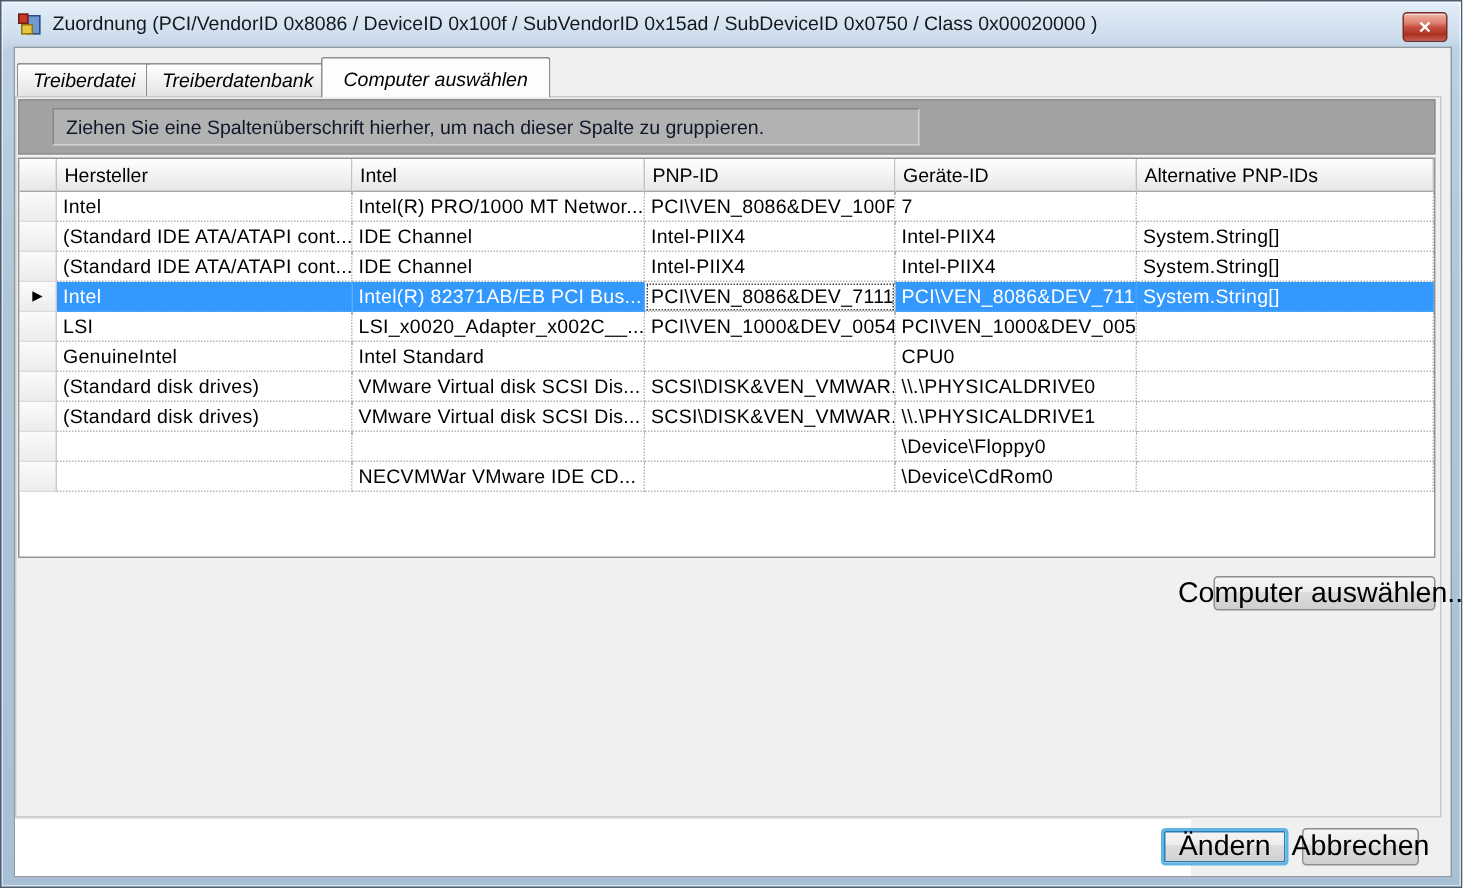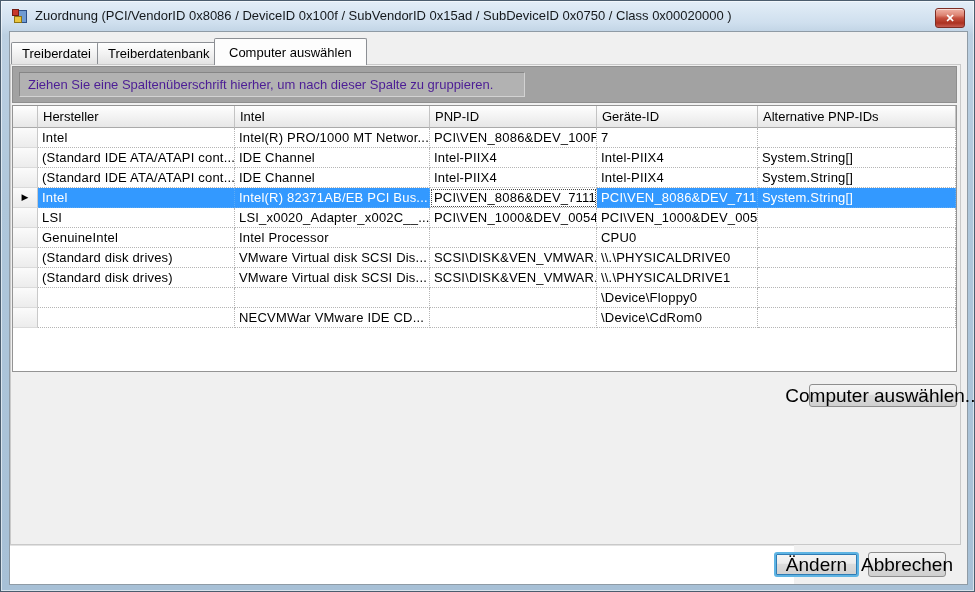--- a/index.html
+++ b/index.html
@@ -31,34 +31,34 @@
   }
 
   
   .client { position:absolute; left:8px; top:30px; width:959px; height:554px;
             background:#f0f0f0; border:1px solid #8f9ba5; }
 
   
   .tab { position:absolute; height:22px; top:10px; z-index:2;
          background:linear-gradient(#ffffff,#f1f1f1 55%,#e3e3e3);
          border:1px solid #8c8f94; border-bottom:none; border-radius:2px 2px 0 0;
-         display:flex; align-items:center; padding:0 10px; white-space:nowrap; cursor:default; }
+         display:flex; align-items:center; padding:0 10px; white-space:nowrap; cursor:default;font-style:italic; }
   .tab-1 { left:1px; }
   .tab-2 { left:87px; }
   .tab-active { left:204px; top:6px; height:27px; background:#fdfdfd; z-index:4; padding:0 14px; }
 
   .tab-page { position:absolute; left:0px; top:32px; width:951px; height:481px;
               background:#f0f0f0; border:1px solid #c9c9c9; z-index:1; }
 
   
   .group-bar { position:absolute; left:2px; top:34px; width:945px; height:37px;
                background:#a2a2a2; border:1px solid #8e8e8e; z-index:2; }
-  .group-hint { position:absolute; left:6px; top:5px; width:506px; height:25px;
+  .group-hint { position:absolute; left:22px; top:5px; width:578px; height:25px;
                 background:#b2b2b2; border:1px solid; border-color:#868686 #d2d2d2 #d2d2d2 #868686;
-                color:#4c1d95; display:flex; align-items:center; padding:0 8px;
+                color:#0f172a; display:flex; align-items:center; padding:0 8px;
                 white-space:nowrap; overflow:hidden; }
 
   
   .grid { position:absolute; left:2px; top:73px; width:945px; height:267px;
           background:#ffffff; border:1px solid #949494; overflow:hidden; z-index:2;text-align:center; }
   .grid-header { display:flex; height:22px; }
   .hcell { background:linear-gradient(#fefefe,#f4f4f4 45%,#e7e7e7);
            border-right:1px solid #c3c3c3; border-bottom:1px solid #aaaaaa;
            display:flex; align-items:center; padding:0 5px; white-space:nowrap; overflow:hidden; cursor:default; }
   .c-stub { width:25px; }
@@ -174,21 +174,21 @@
             <div class="row-header"></div>
             <div class="grid-cell c0">LSI</div>
             <div class="grid-cell c1">LSI_x0020_Adapter_x002C__...</div>
             <div class="grid-cell c2">PCI\VEN_1000&amp;DEV_0054...</div>
             <div class="grid-cell c3">PCI\VEN_1000&amp;DEV_005...</div>
             <div class="grid-cell c4"></div>
           </div>
           <div class="grid-row">
             <div class="row-header"></div>
             <div class="grid-cell c0">GenuineIntel</div>
-            <div class="grid-cell c1">Intel Processor</div>
+            <div class="grid-cell c1">Intel Standard</div>
             <div class="grid-cell c2"></div>
             <div class="grid-cell c3">CPU0</div>
             <div class="grid-cell c4"></div>
           </div>
           <div class="grid-row">
             <div class="row-header"></div>
             <div class="grid-cell c0">(Standard disk drives)</div>
             <div class="grid-cell c1">VMware Virtual disk SCSI Dis...</div>
             <div class="grid-cell c2">SCSI\DISK&amp;VEN_VMWAR...</div>
             <div class="grid-cell c3">\\.\PHYSICALDRIVE0</div>

